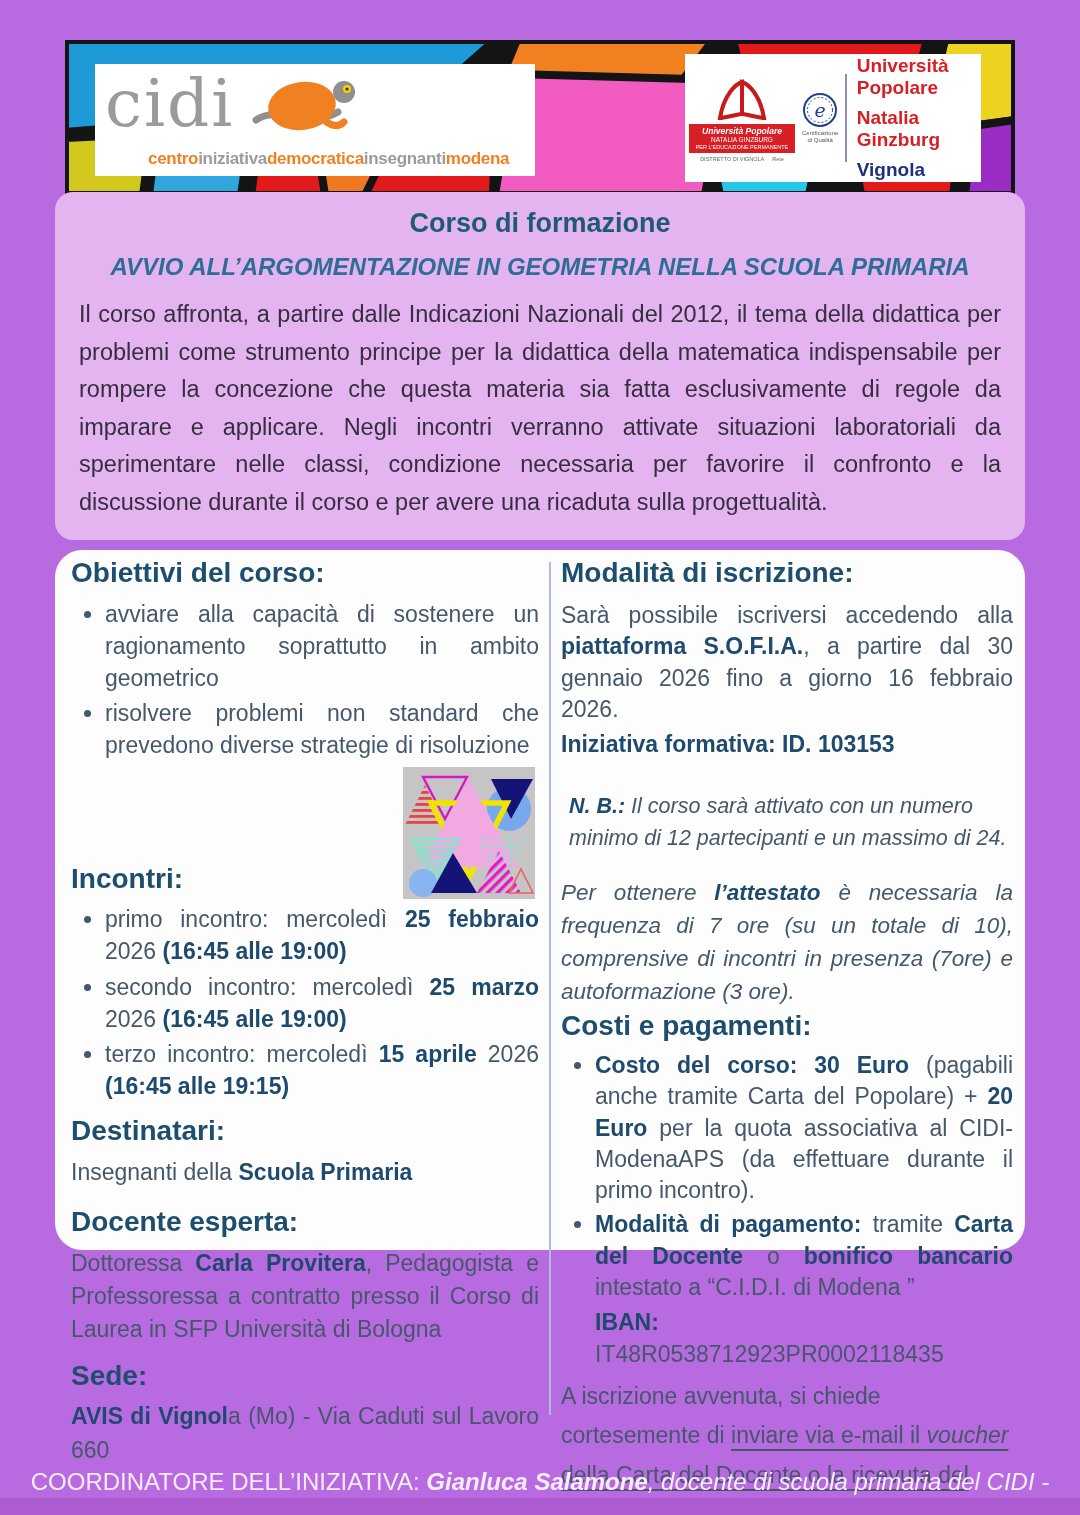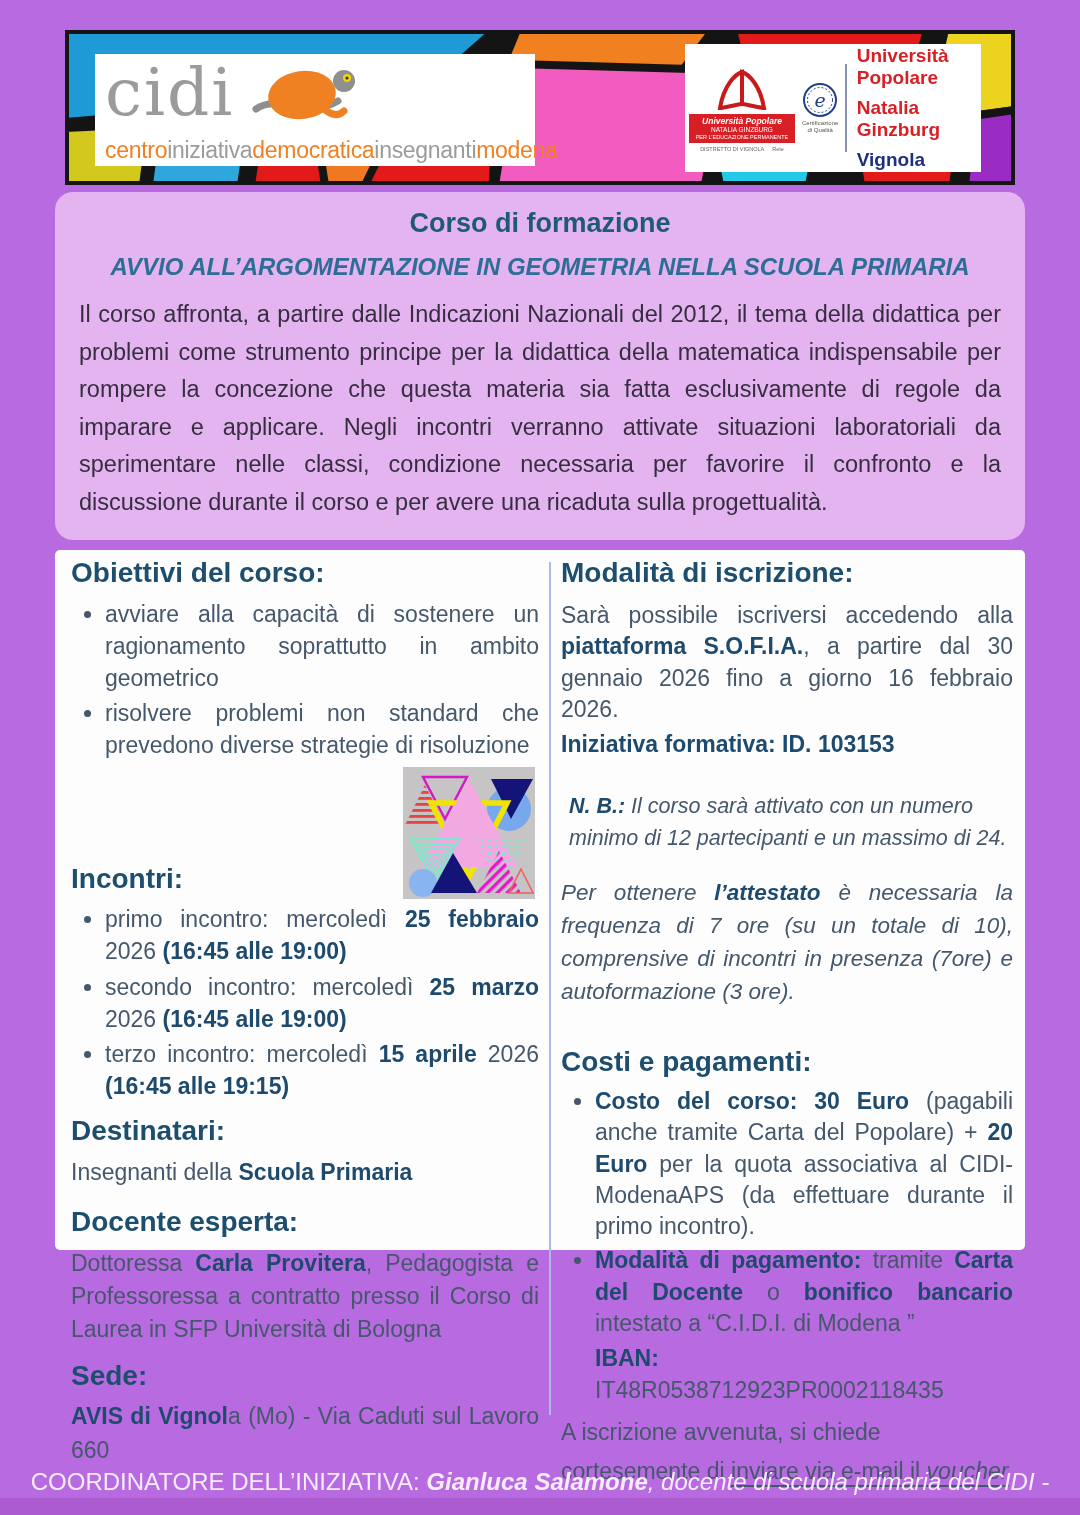--- a/index.html
+++ b/index.html
@@ -2,28 +2,28 @@
 <html><head>
 <meta charset="utf-8">
 <style>
   html,body{margin:0;padding:0;}
   body{
     width:1080px;height:1515px;position:relative;overflow:hidden;
     background:#b86ae0;
     font-family:"Liberation Sans",sans-serif;
   }
   
-  .banner{position:absolute;left:65px;top:30px;width:950px;height:155px;}
+  .banner{position:absolute;left:65px;top:40px;width:950px;height:155px;}
   .glass{position:absolute;left:0;top:0;width:950px;height:155px;}
   .cidi-box{position:absolute;left:30px;top:24px;width:440px;height:112px;background:#fff;
     box-sizing:border-box;padding:2px 10px;display:flex;flex-direction:column;}
   .cidi-row{display:flex;align-items:center;height:76px;}
   .cidi-word{font-family:"DejaVu Serif",serif;font-size:66px;line-height:.95;color:#9b9b9b;letter-spacing:2px;}
   .turtle{margin-left:16px;}
-  .cidi-tagline{font-size:23px;font-weight:400;letter-spacing:-.3px;white-space:nowrap;margin-top:7px;}
+  .cidi-tagline{font-size:17px;font-weight:700;letter-spacing:-.3px;white-space:nowrap;margin-top:7px;margin-left:43px;}
   .tg-o{color:#f08122;}  .tg-g{color:#9b9b9b;}
   .uni-box{position:absolute;left:620px;top:14px;width:296px;height:128px;background:#fff;
     box-sizing:border-box;display:flex;align-items:center;justify-content:center;gap:7px;padding:4px;}
   .uni-leftcluster{display:flex;flex-direction:column;align-items:center;width:108px;}
   .uni-redbox{background:#d81f26;color:#fff;width:104px;text-align:center;padding:2px 1px;line-height:1.2;}
   .uni-redbox .l1{font-style:italic;font-weight:700;font-size:8.5px;}
   .uni-redbox .l2{font-size:6.5px;}
   .uni-redbox .l3{font-size:5.5px;}
   .uni-sub{font-size:5.5px;color:#666;margin-top:3px;display:flex;gap:8px;}
   .uni-seal{display:flex;flex-direction:column;align-items:center;width:46px;}
@@ -32,30 +32,30 @@
   .uni-text{display:flex;flex-direction:column;gap:8px;padding-left:3px;}
   .uni-text .red{color:#d81f26;font-weight:700;font-size:19px;}
   .uni-text .navy{color:#1e2f7d;font-weight:700;font-size:19px;}
   
   .intro{position:absolute;left:55px;top:192px;width:970px;height:348px;background:#e3b4ef;
     border-radius:18px;box-sizing:border-box;padding:16px 24px 0;}
   .intro-title{text-align:center;font-size:27px;font-weight:700;color:#1d5a74;}
   .intro-subtitle{text-align:center;font-size:24px;font-weight:700;font-style:italic;color:#2e6d96;margin-top:14px;}
   .intro-body{font-size:23.5px;line-height:1.6;color:#362e40;text-align:justify;margin:15px 0 0;}
   
-  .content{position:absolute;left:55px;top:550px;width:970px;height:700px;background:#fdfdfe;border-radius:5px;}
+  .content{position:absolute;left:55px;top:550px;width:970px;height:700px;background:#fdfdfe;border-radius:27px;}
   .divider-v{position:absolute;left:494px;top:12px;width:2px;height:853px;background:#b0b8e4;}
   .col-left{position:absolute;left:16px;top:6px;width:468px;}
   .col-right{position:absolute;left:506px;top:6px;width:452px;}
   h2{font-size:28px;font-weight:700;color:#1d4e6d;margin:0;line-height:1.2;}
   .h-incontri{margin-top:100px;}
   .h-destinatari{margin-top:12px;}
   .h-docente{margin-top:16px;}
   .h-sede{margin-top:12px;}
-  .h-costi{margin-top:36px;}
+  .h-costi{}
   ul{margin:8px 0 0;padding-left:34px;list-style:disc;}
   li{font-size:23px;line-height:1.4;color:#45586b;text-align:justify;margin-bottom:3px;}
   li::marker{color:#45586b;}
   .p-left{font-size:23px;line-height:1.45;color:#45586b;margin:8px 0 0;text-align:justify;}
   .artwork{position:absolute;left:348px;top:217px;width:132px;height:132px;}
   .p-body{font-size:23px;line-height:1.37;color:#45586b;margin:10px 0 0;text-align:justify;}
   .p-iniziativa{font-size:23px;line-height:1.4;font-weight:700;color:#1e4a6e;margin:2px 0 0;}
   .p-nb{font-size:21.5px;line-height:1.5;font-style:italic;color:#45586b;margin:30px 0 0 8px;}
   .p-attestato{font-size:22.5px;line-height:1.47;font-style:italic;color:#45586b;margin:22px 0 0;text-align:justify;}
   .col-right li{line-height:1.36;}

